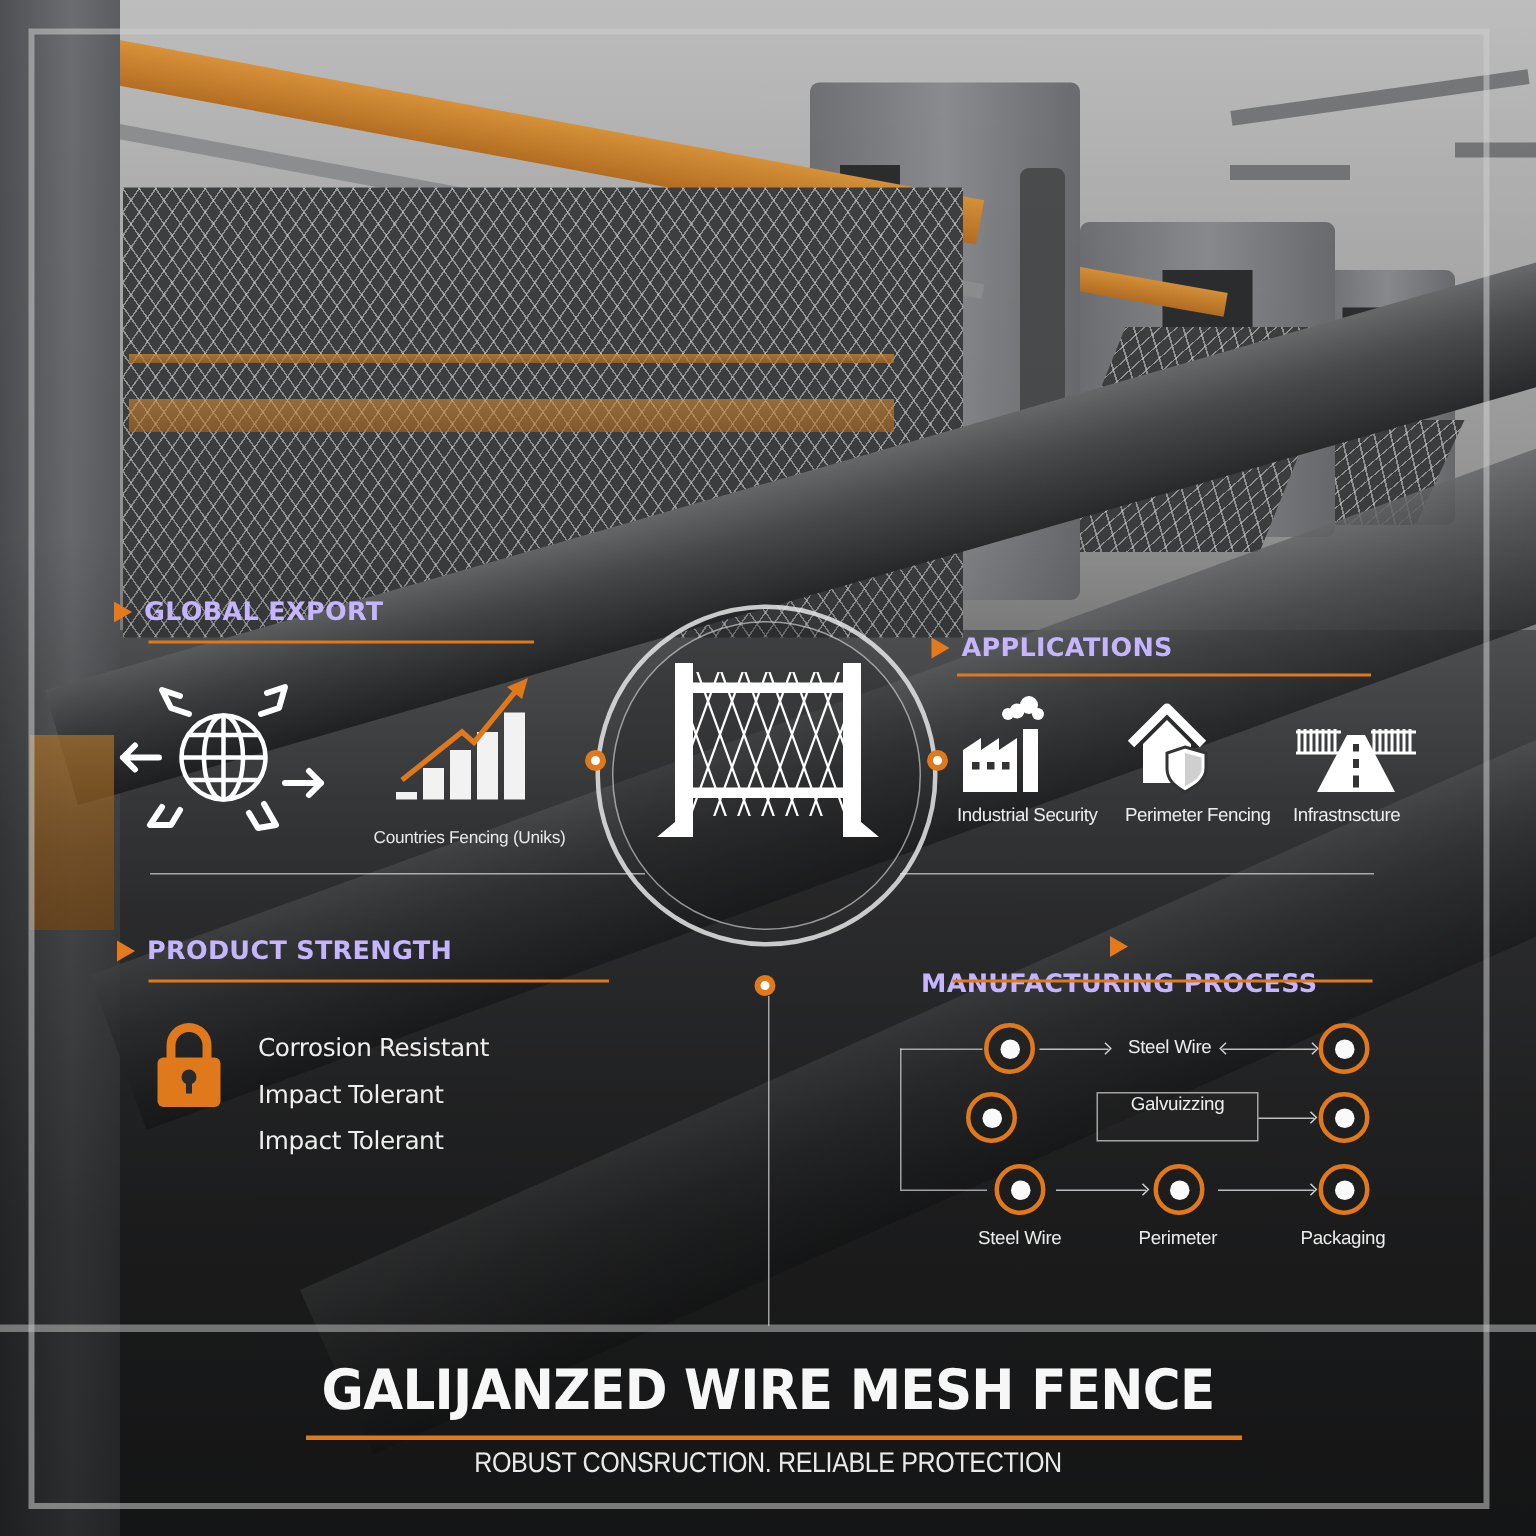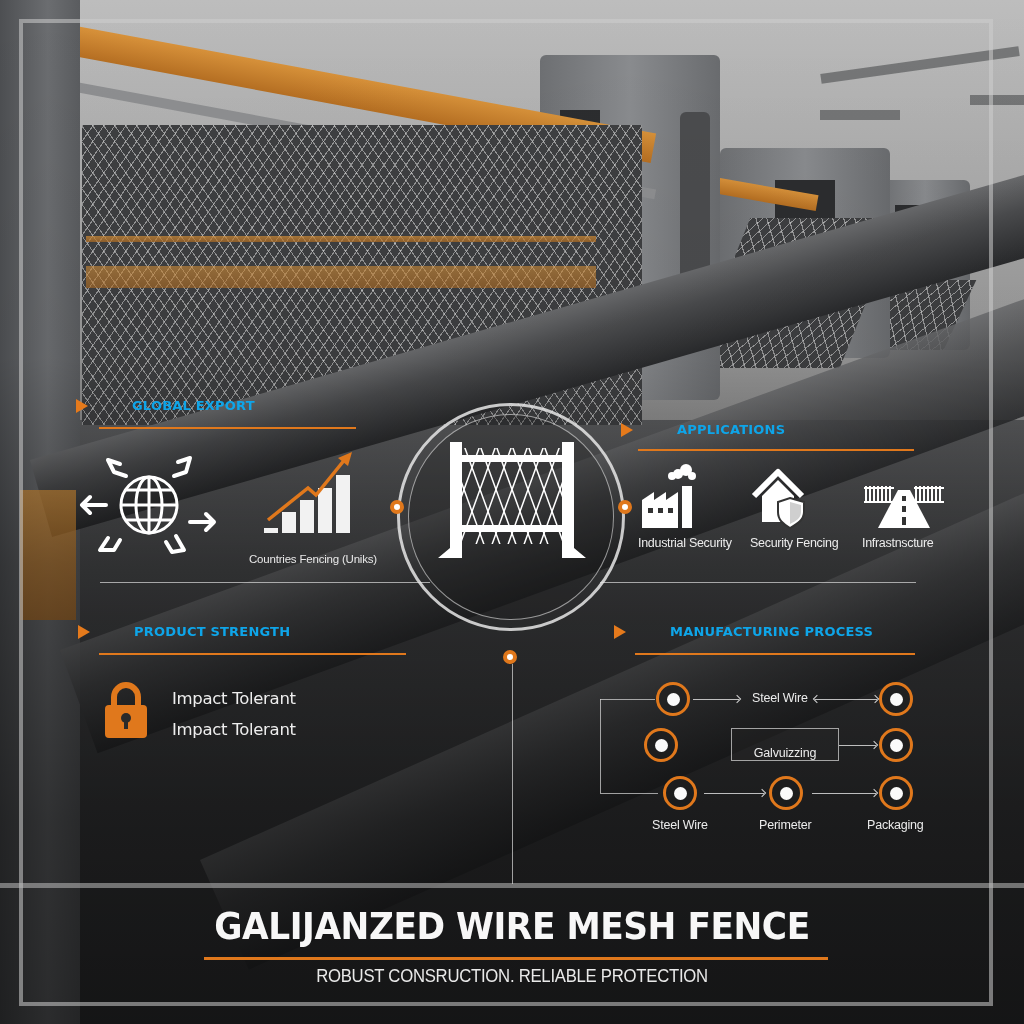--- a/index.html
+++ b/index.html
@@ -32,22 +32,22 @@
   .border-outer { position: absolute; left: 19px; top: 19px; width: 974px; height: 987px;
                   border: 4px solid rgba(205,205,205,.55); }
   .divider-h { position: absolute; left: 0; right: 0; top: 883px; height: 5px; background: rgba(190,190,190,.55); }
   .thin-line { position: absolute; height: 1px; background: rgba(220,220,220,.7); }
   .vline { position: absolute; width: 1px; background: rgba(220,220,220,.7); }
 
   
   .section-head { position: absolute; display: flex; align-items: center; gap: 8px; }
   .tri { width: 0; height: 0; border-top: 7px solid transparent; border-bottom: 7px solid transparent;
          border-left: 12px solid #e57a1c; }
-  .head-text { font-family: "DejaVu Sans", sans-serif; font-weight: bold; font-size: 13px;
-               letter-spacing: .2px; color: #0ea5e9; white-space: nowrap; margin-left: 36px; }
+  .head-text { font-family: "DejaVu Sans", sans-serif; font-weight: bold; font-size: 17px;
+               letter-spacing: .2px; color: #c4b5fd; white-space: nowrap; }
   .orange-rule { position: absolute; height: 2px; background: #e0781c; }
 
   
   .globe-group { position: absolute; left: 78px; top: 452px; width: 142px; height: 106px; }
   .chart-icon { position: absolute; left: 258px; top: 450px; width: 100px; height: 100px; }
   .small-caption { position: absolute; font-family: "Liberation Sans", sans-serif; font-size: 11.5px;
                    color: #e8e8e8; white-space: nowrap; letter-spacing: -.2px; }
 
   
   .medallion { position: absolute; left: 397px; top: 403px; width: 228px; height: 228px; border-radius: 50%;
@@ -73,21 +73,21 @@
   .proc-node::after { content: ""; width: 13px; height: 13px; border-radius: 50%; background: #fafafa; }
   .proc-label { position: absolute; font-family: "Liberation Sans", sans-serif; font-size: 12.5px; color: #ececec;
                 white-space: nowrap; letter-spacing: -.2px; }
   .arrow { position: absolute; height: 1px; background: rgba(230,230,230,.8); }
   .arrow::after { content: ""; position: absolute; right: -1px; top: -3px; width: 5px; height: 5px;
                   border-right: 1px solid rgba(230,230,230,.9); border-top: 1px solid rgba(230,230,230,.9); transform: rotate(45deg); }
   .arrow.both::before { content: ""; position: absolute; left: -1px; top: -3px; width: 5px; height: 5px;
                   border-left: 1px solid rgba(230,230,230,.9); border-bottom: 1px solid rgba(230,230,230,.9); transform: rotate(45deg); }
   .galv-box { position: absolute; left: 731px; top: 728px; width: 108px; height: 33px;
               border: 1px solid rgba(220,220,220,.7); background: rgba(40,40,40,.35);
-              display: flex; align-items: flex-end; justify-content: center; }
+              display: flex; align-items: flex-start; justify-content: center; }
 
   
   .title { position: absolute; left: 0; right: 0; top: 905px; text-align: center;
            font-family: "DejaVu Sans", sans-serif; font-weight: bold; font-size: 37px; letter-spacing: -.5px; color: #f7f7f7;
            transform: scaleX(.93); }
   .title-rule { position: absolute; left: 204px; top: 957px; width: 624px; height: 3px; background: #e0781c; }
   .subtitle { position: absolute; left: 0; right: 0; top: 965px; text-align: center;
               font-family: "Liberation Sans", sans-serif; font-size: 19px; color: #e9e9e9; letter-spacing: -.3px;
               transform: scaleX(.88); }
 </style>
@@ -213,21 +213,21 @@
   <div class="app-label">Industrial Security</div>
 </div>
 
 <div class="app-item" style="left:750px;top:462px;width:110px;">
   <svg width="60" height="70" viewBox="0 0 60 70">
     <path d="M4 34 L28 10 L52 34" fill="none" stroke="#fff" stroke-width="6" stroke-linejoin="round"></path>
     <path d="M12 34 V60 H44 V34 L28 18 Z" fill="#fff"></path>
     <path d="M40 36 L54 40 V50 C54 58 47 62 40 66 C33 62 28 58 28 50 V40 Z" fill="#fff" stroke="#333" stroke-width="2"></path>
     <path d="M40 40 L51 43 V50 C51 56 46 59 40 62 Z" fill="#cfcfcf"></path>
   </svg>
-  <div class="app-label">Security Fencing</div>
+  <div class="app-label">Perimeter Fencing</div>
 </div>
 
 <div class="app-item" style="left:862px;top:462px;width:96px;">
   <svg width="84" height="70" viewBox="0 0 84 70">
     <g stroke="#fff" stroke-width="2">
       <path d="M2 40 H32 M2 26 H32 M4 24 V40 M8 24 V40 M12 24 V40 M16 24 V40 M20 24 V40 M24 24 V40 M28 24 V40"></path>
       <path d="M52 40 H82 M52 26 H82 M54 24 V40 M58 24 V40 M62 24 V40 M66 24 V40 M70 24 V40 M74 24 V40 M78 24 V40"></path>
     </g>
     <path d="M36 28 H48 L68 66 H16 Z" fill="#fff"></path>
     <rect x="40" y="34" width="4" height="5" fill="#333"></rect>
@@ -243,25 +243,26 @@
 </div>
 <div class="orange-rule" style="left:99px;top:653px;width:307px;"></div>
 
 <svg class="lock" viewBox="0 0 44 58">
   <path d="M10 26 V16 A12 12 0 0 1 34 16 V26" fill="none" stroke="#e0781c" stroke-width="6"></path>
   <rect x="1" y="24" width="42" height="33" rx="4" fill="#e0781c"></rect>
   <circle cx="22" cy="37" r="5" fill="#2a2a2a"></circle>
   <rect x="20" y="38" width="4" height="10" fill="#2a2a2a"></rect>
 </svg>
 <div class="strength-list">
+  <div class="strength-item">Corrosion Resistant</div>
   <div class="strength-item">Impact Tolerant</div>
   <div class="strength-item">Impact Tolerant</div>
 </div>
 
-<div class="section-head" style="left:614px;top:624px;">
+<div class="section-head" style="left:614px;top:624px;flex-direction:column;">
   <span class="tri"></span>
   <span class="head-text">MANUFACTURING PROCESS</span>
 </div>
 <div class="orange-rule" style="left:635px;top:653px;width:280px;"></div>
 
 <div class="thin-line" style="left:600px;top:699px;width:55px;"></div>
 <div class="vline" style="left:600px;top:699px;height:94px;"></div>
 <div class="thin-line" style="left:600px;top:793px;width:58px;"></div>
 
 <div class="proc-node" style="left:656px;top:682px;"></div>

